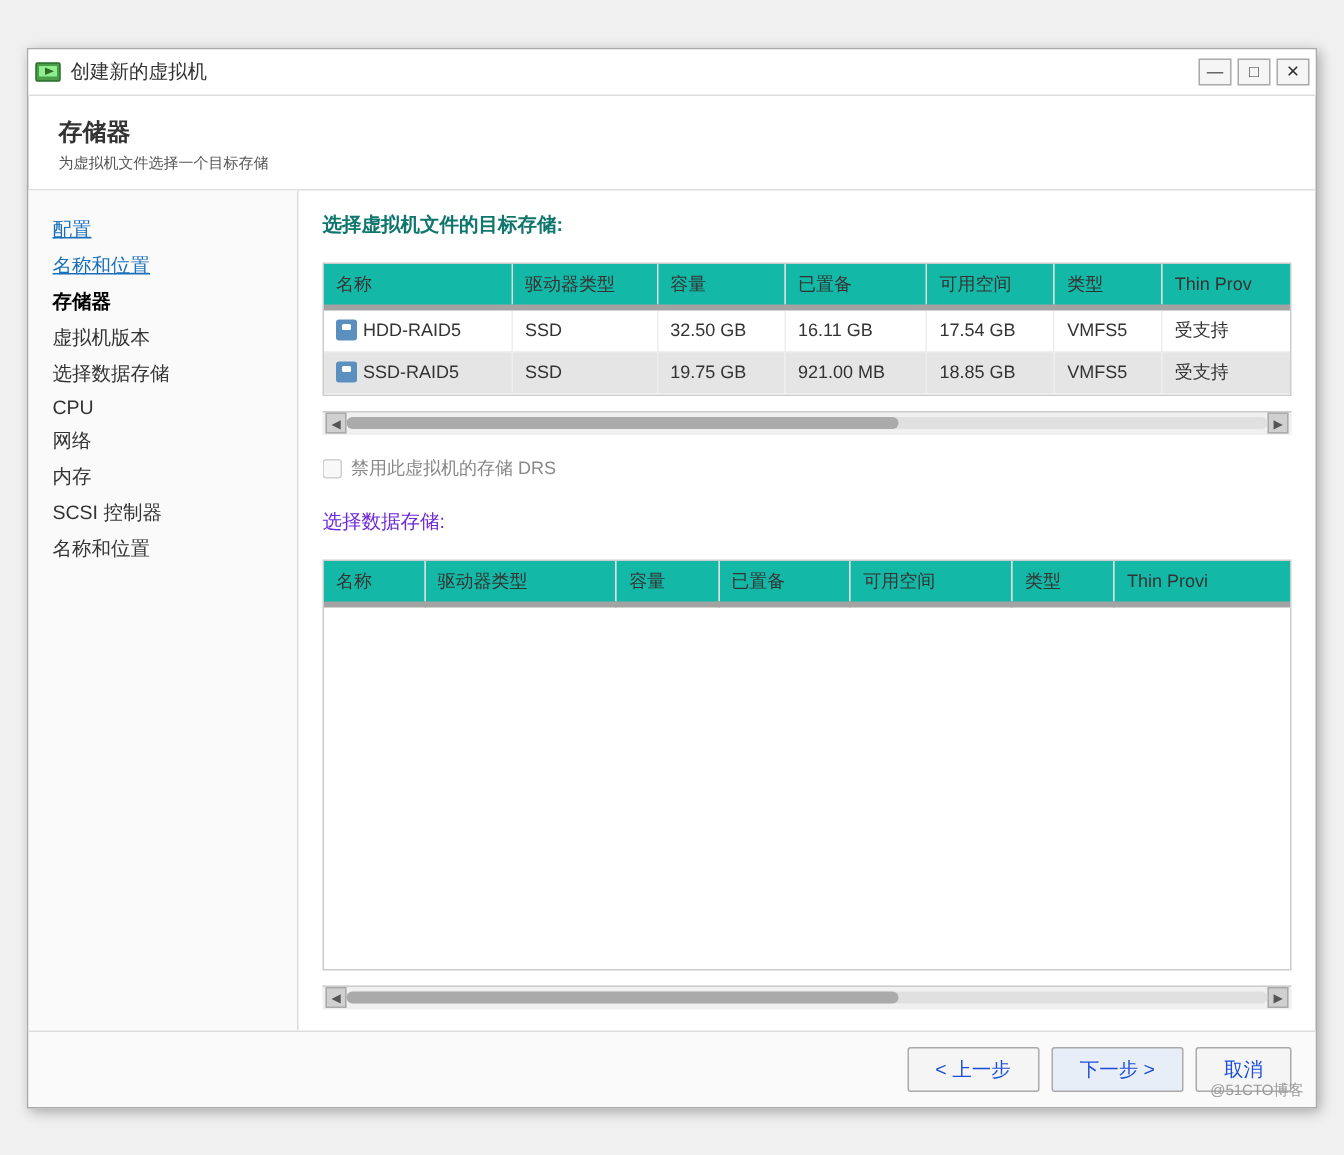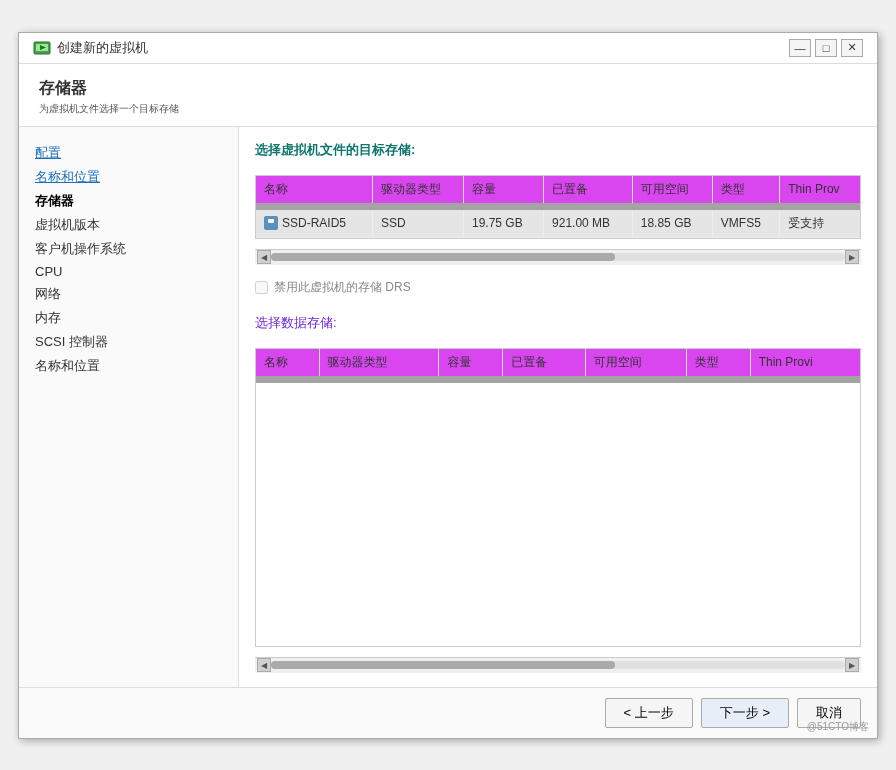--- a/index.html
+++ b/index.html
@@ -14,21 +14,21 @@
     }
     .window {
       width: 860px;
       background: #fff;
       border: 1px solid #aaa;
       box-shadow: 2px 2px 8px rgba(0,0,0,0.3);
     }
     .title-bar {
       background: #fff;
       border-bottom: 1px solid #ddd;
-      padding: 6px 14px;
+      padding: 6px 4px;
       display: flex;
       align-items: center;
       justify-content: space-between;
     }
     .title-bar-left {
       display: flex;
       align-items: center;
       gap: 6px;
     }
     .title-bar-icon {
@@ -70,21 +70,21 @@
       color: #555;
       margin-top: 3px;
     }
 
     .content {
       display: flex;
       min-height: 560px;
     }
 
     .sidebar {
-      width: 220px;
+      width: 180px;
       border-right: 1px solid #ddd;
       padding: 14px 10px;
       background: #fafafa;
     }
     .sidebar-item {
       padding: 3px 6px;
       font-size: 13px;
       color: #333;
       cursor: pointer;
       border-radius: 2px;
@@ -117,22 +117,22 @@
       border: 1px solid #ccc;
       overflow: auto;
       max-height: 200px;
     }
     table {
       width: 100%;
       border-collapse: collapse;
       font-size: 12px;
     }
     thead tr {
-      background: #d946ef;
-      border-bottom: 7px solid #a3a3a3;
+      background: #14b8a6;
+      border-bottom: 4px solid #a3a3a3;
       margin-top: 20px;
     }
     thead th {
       padding: 5px 8px;
       text-align: left;
       font-weight: normal;
       color: #333;
       white-space: nowrap;
       border-right: 1px solid #ddd;
     }
@@ -240,21 +240,21 @@
       justify-content: flex-end;
       gap: 8px;
       background: #fafafa;
     }
     .footer-btn {
       padding: 5px 18px;
       border: 1px solid #aaa;
       background: #f5f5f5;
       font-size: 13px;
       cursor: pointer;
-      color: #000000;
+      color: #1d4ed8;
       border-radius: 2px;
     }
     .footer-btn.primary { background: #e8eef8; }
 
     .watermark {
       position: absolute;
       bottom: 4px;
       right: 8px;
       font-size: 10px;
       color: #999;
@@ -286,21 +286,21 @@
     <p>为虚拟机文件选择一个目标存储</p>
   </div>
 
   <div class="content">
 
     <div class="sidebar">
     <div class="sidebar-item link">配置</div>
         <div class="sidebar-item link">名称和位置</div>
         <div class="sidebar-item active">存储器</div>
         <div class="sidebar-item">虚拟机版本</div>
-        <div class="sidebar-item">客户机操作系统</div>
+        <div class="sidebar-item">选择数据存储</div>
         <div class="sidebar-item">CPU</div>
         <div class="sidebar-item">网络</div>
         <div class="sidebar-item">内存</div>
         <div class="sidebar-item">SCSI 控制器</div>
         <div class="sidebar-item">名称和位置</div>
       </div>
 
     <div class="main">
       <div class="section-title">选择虚拟机文件的目标存储:</div>
 
@@ -311,20 +311,29 @@
               <th>名称</th>
               <th>驱动器类型</th>
               <th>容量</th>
               <th>已置备</th>
               <th>可用空间</th>
               <th>类型</th>
               <th>Thin Prov</th>
             </tr>
           </thead>
           <tbody id="storage-table-body">
+          <tr>
+                <td><span class="disk-icon"></span>HDD-RAID5</td>
+                <td>SSD</td>
+                <td>32.50 GB</td>
+                <td>16.11 GB</td>
+                <td>17.54 GB</td>
+                <td>VMFS5</td>
+                <td>受支持</td>
+              </tr>
               <tr class="selected">
                 <td><span class="disk-icon"></span>SSD-RAID5</td>
                 <td>SSD</td>
                 <td>19.75 GB</td>
                 <td>921.00 MB</td>
                 <td>18.85 GB</td>
                 <td>VMFS5</td>
                 <td>受支持</td>
               </tr>
             </tbody>

